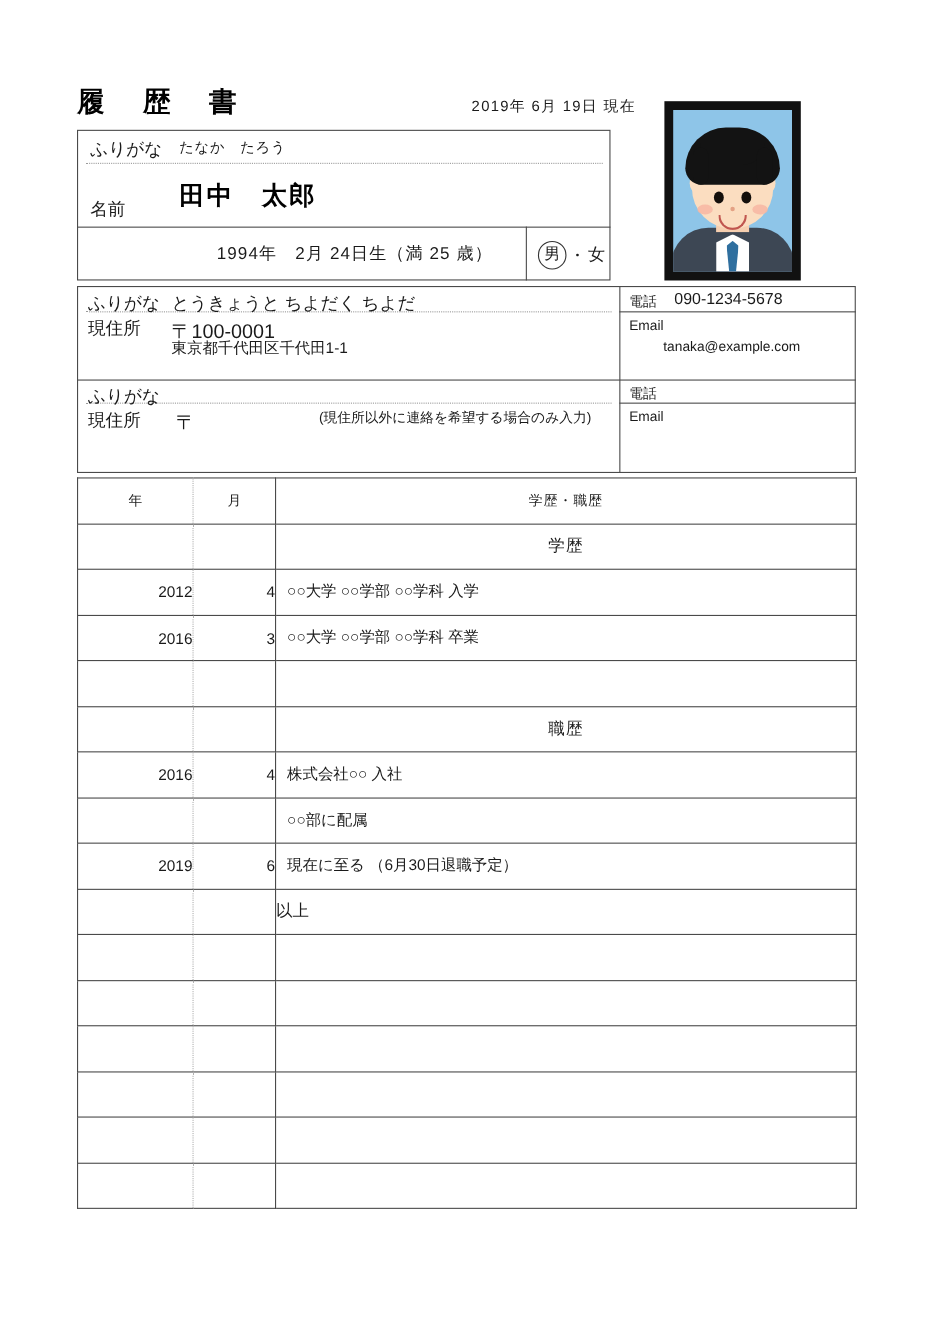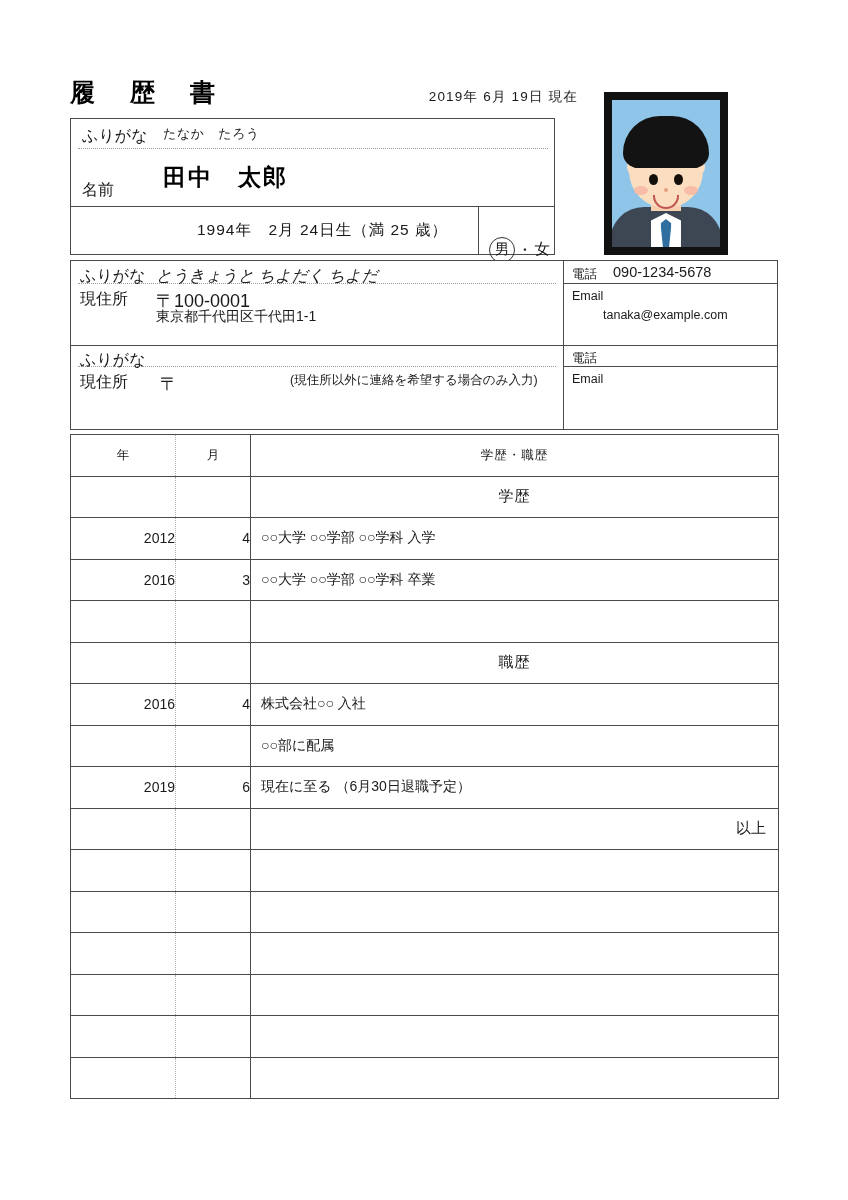--- a/index.html
+++ b/index.html
@@ -363,21 +363,20 @@
     letter-spacing: 1px;
     padding: 0;
   }
   #history-table td.section {
     text-align: center;
     font-size: 15px;
     letter-spacing: 1px;
     padding: 0;
   }
   #history-table td.endmark {
-    text-align: right;
     padding: 0 12px 0 0;
     font-size: 15px;
   }
 </style>
 </head>
 <body>
 
 <div class="page">
 
   <div class="doc-title">履 歴 書</div>
@@ -416,33 +415,33 @@
   <div class="vline" style="left:478px; top:206px; height:49px;"></div>
 
   <div class="lbl-sm" style="left:82px; top:126px;">ふりがな</div>
   <div class="furi-val" style="left:163px; top:125px;">たなか　たろう</div>
 
   <div class="lbl-sm" style="left:82px; top:180px;">名前</div>
   <div class="name-val" style="left:163px; top:162px;">田中　太郎</div>
 
   <div class="birth-line" style="left:180px; top:220px; width:285px;text-align:center;">1994年　2月 24日生（満 25 歳）</div>
 
-  <div class="gender" style="left:489px; top:237px;">
+  <div class="gender" style="left:489px; top:219px;">
     <span class="circled">男</span><span class="sep">・</span><span>女</span>
   </div>
 
   <div class="box" style="left:70px; top:260px; width:708px; height:170px;"></div>
 
   <div class="hline" style="left:70px; top:345px; width:708px;"></div>
 
   <div class="vline" style="left:563px; top:260px; height:170px;"></div>
 
   <div class="dotline" style="left:78px; top:283px; width:478px;"></div>
   <div class="lbl-sm" style="left:80px; top:266px;">ふりがな</div>
-  <div class="lbl-sm" style="left:156px; top:266px;font-style:italic;">とうきょうと ちよだく ちよだ</div>
+  <div class="lbl-sm" style="left:156px; top:266px;">とうきょうと ちよだく ちよだ</div>
   <div class="lbl-sm" style="left:80px; top:289px;">現住所</div>
   <div class="addr-zip" style="left:156px; top:289px;">〒100-0001</div>
   <div class="addr-val" style="left:156px; top:308px;">東京都千代田区千代田1-1</div>
 
   <div class="hline" style="left:563px; top:283px; width:215px;"></div>
   <div class="contact-lbl" style="left:572px; top:266px;">電話</div>
   <div class="contact-val" style="left:613px; top:264px;">090-1234-5678</div>
   <div class="contact-lbl" style="left:572px; top:289px;">Email</div>
   <div class="contact-val-sm" style="left:572px; top:308px;">tanaka@example.com</div>
 

